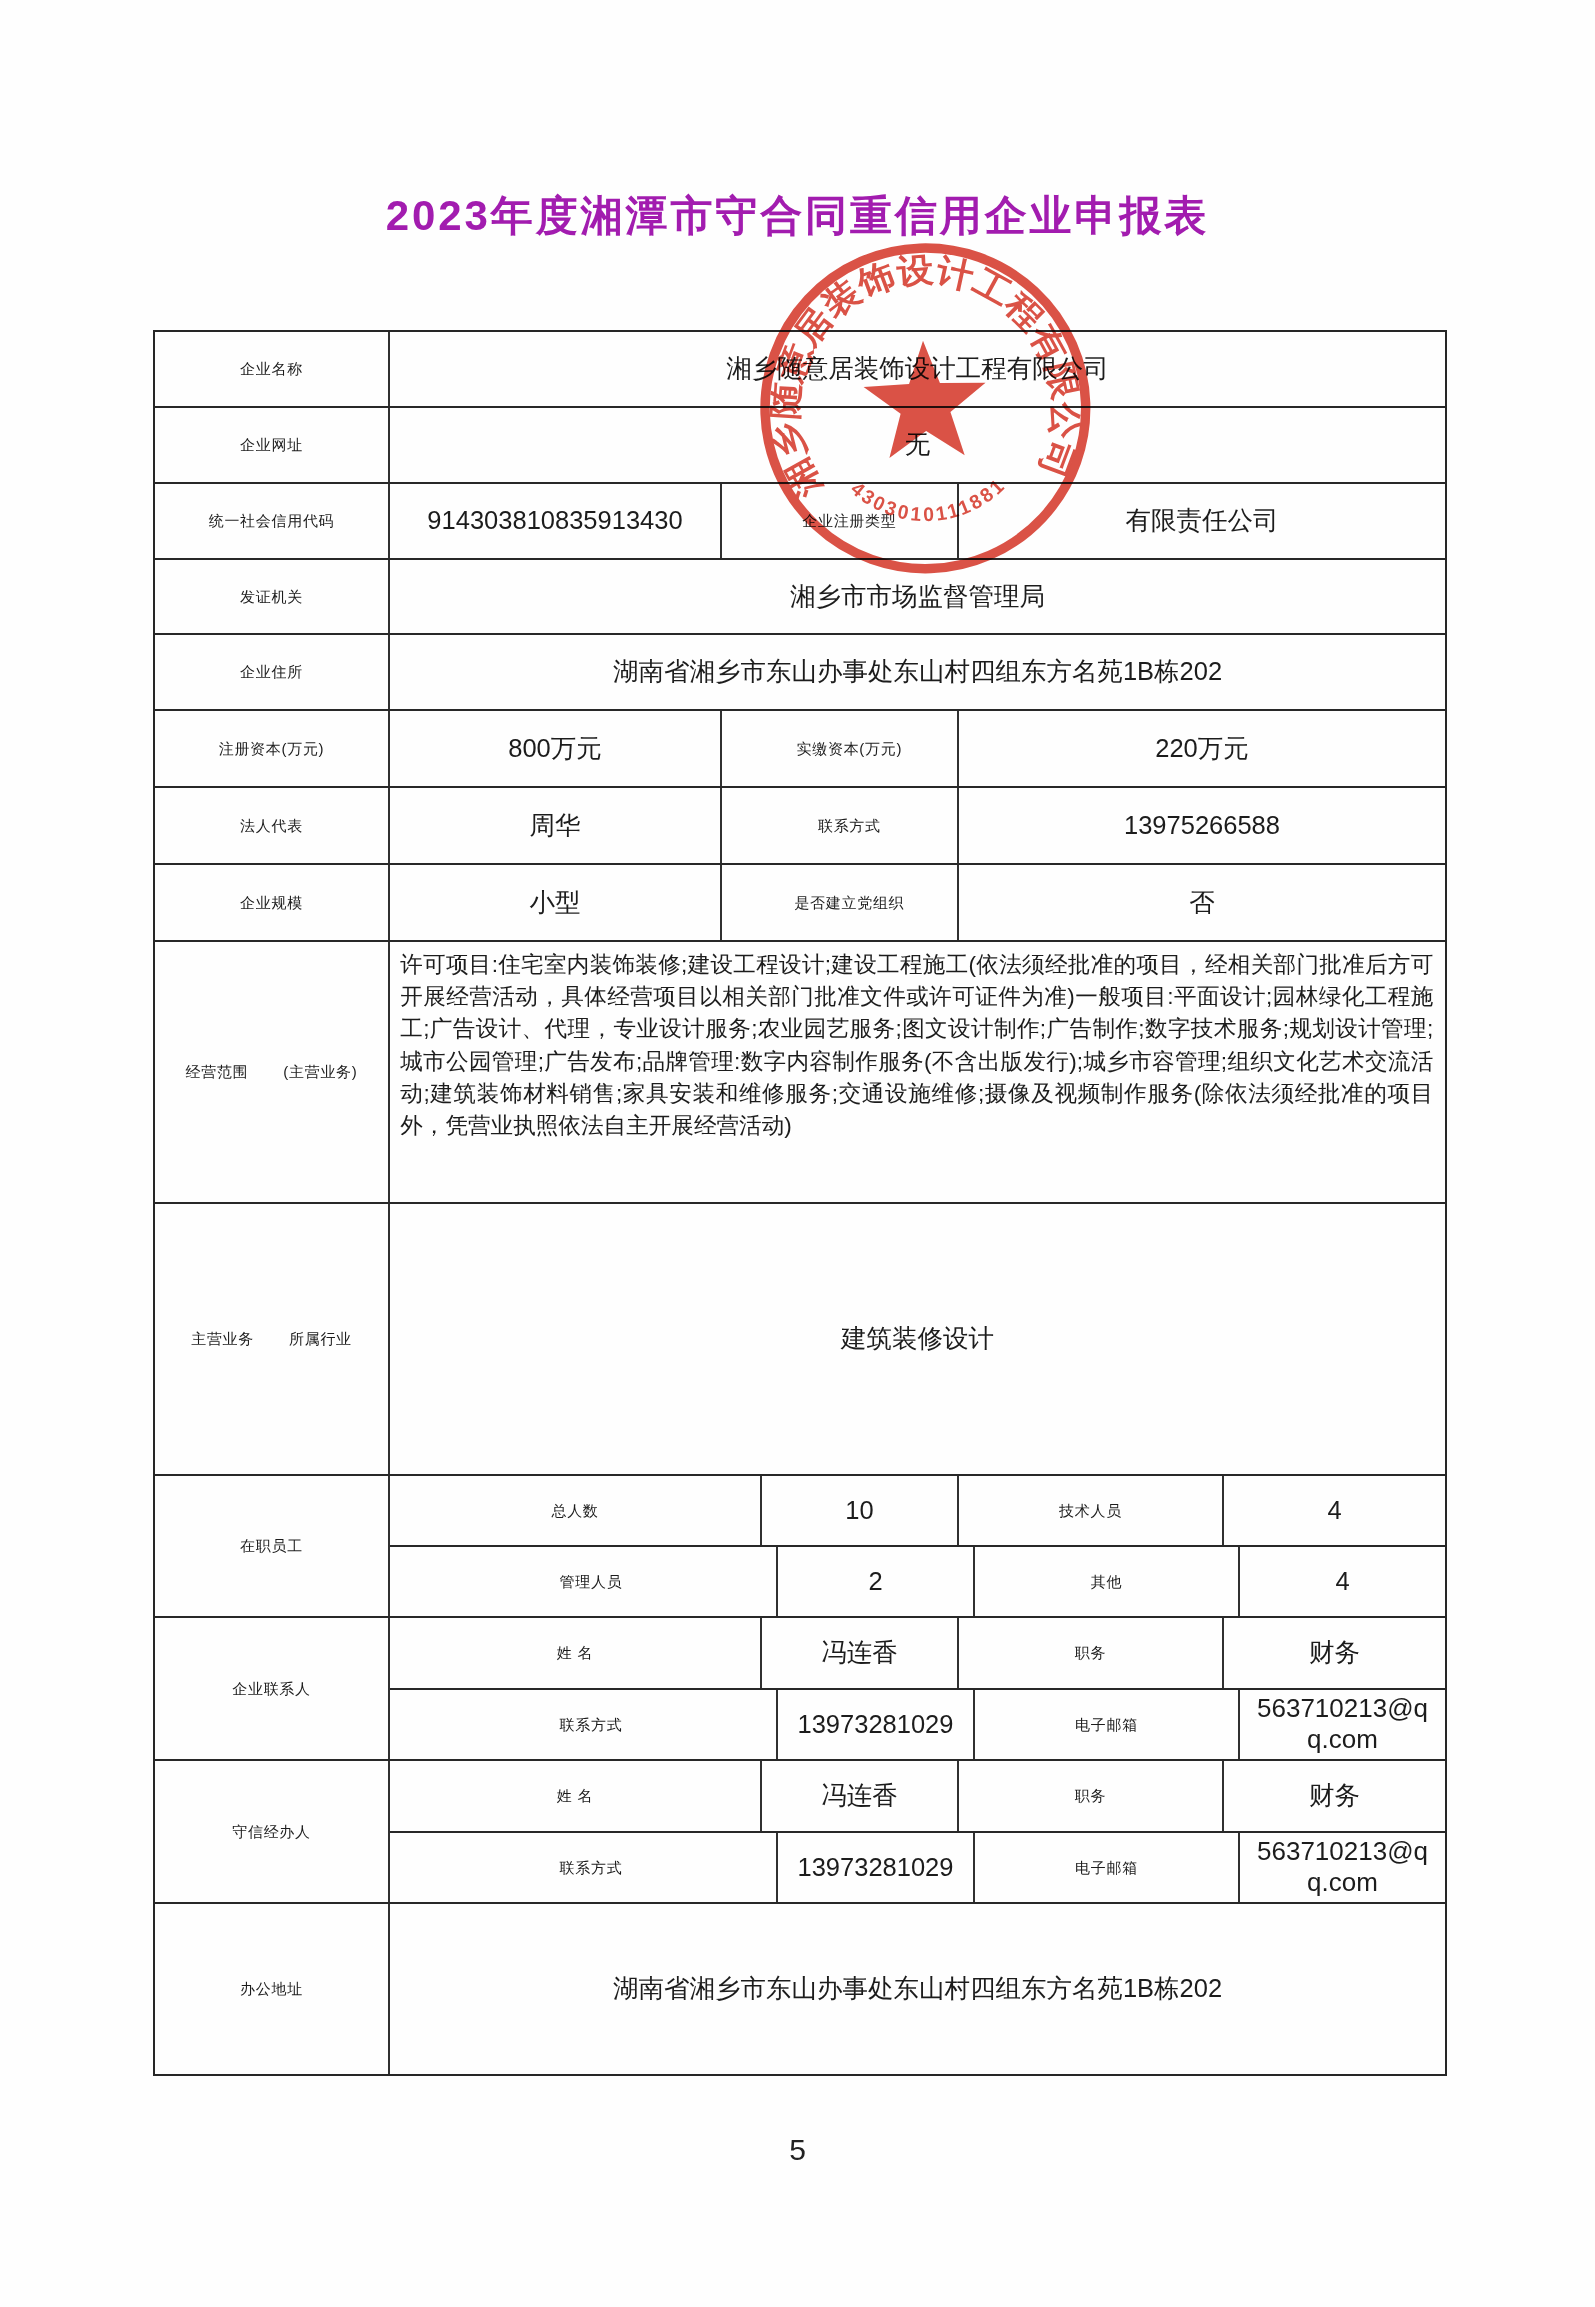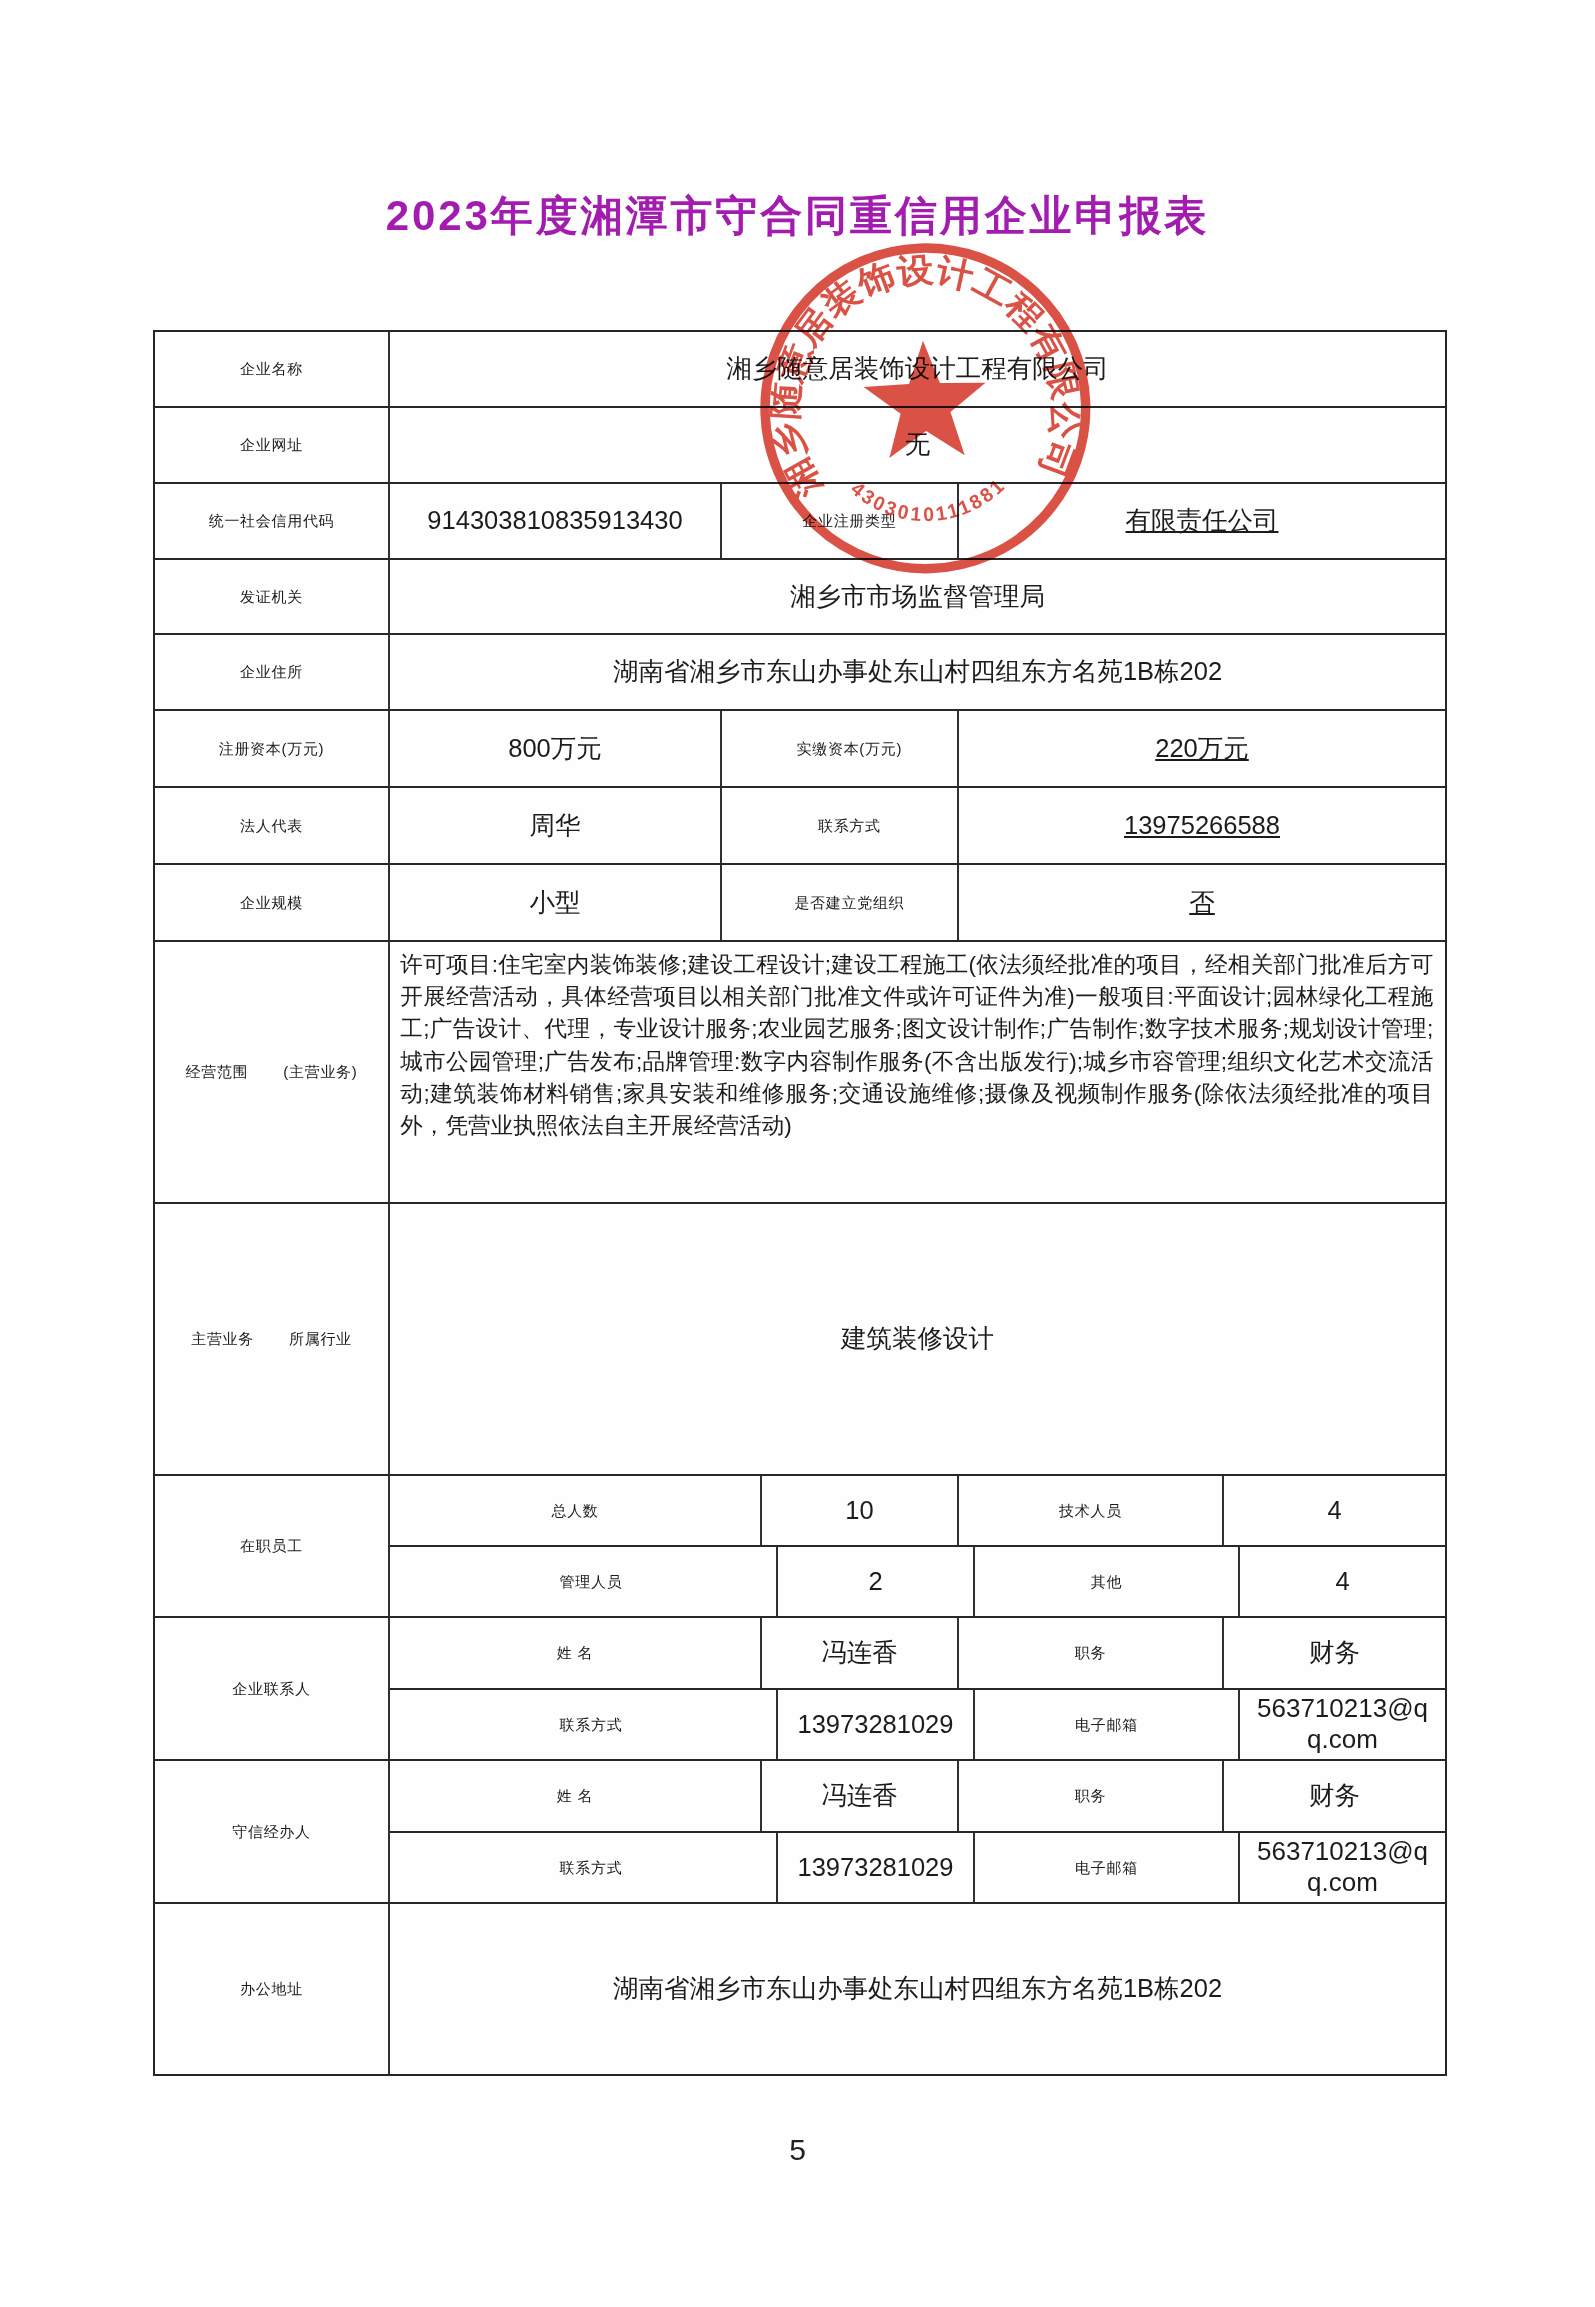--- a/index.html
+++ b/index.html
@@ -35,21 +35,21 @@
     border-right:2.2px solid #303030;
     padding:4.4px 7.3px;
     line-height:1.3;
   }
   .cell:last-child { border-right:none; }
   .lbl { font-size:15px; letter-spacing:0.7px; }
   .val { font-size:25.5px; }
   .w-label  { width:235px; flex:none; }
   .w-v1     { width:332px; flex:none; }
   .w-l2     { width:237px; flex:none;padding-left:27px; }
-  .w-v2     { flex:1;text-decoration:underline; }
+  .w-v2     { flex:1; }
   .w-wide   { flex:1; }
   .w-sl1    { width:372px; flex:none; }
   .w-sv1    { width:197px; flex:none; }
   .w-sl2    { width:265px; flex:none; }
   .w-sv2    { flex:1; }
   .two-line { flex-direction:row; justify-content:center; gap:35px; }
   .scope-text {
     align-items:flex-start;
     text-align:justify;
     font-size:22.6px;

